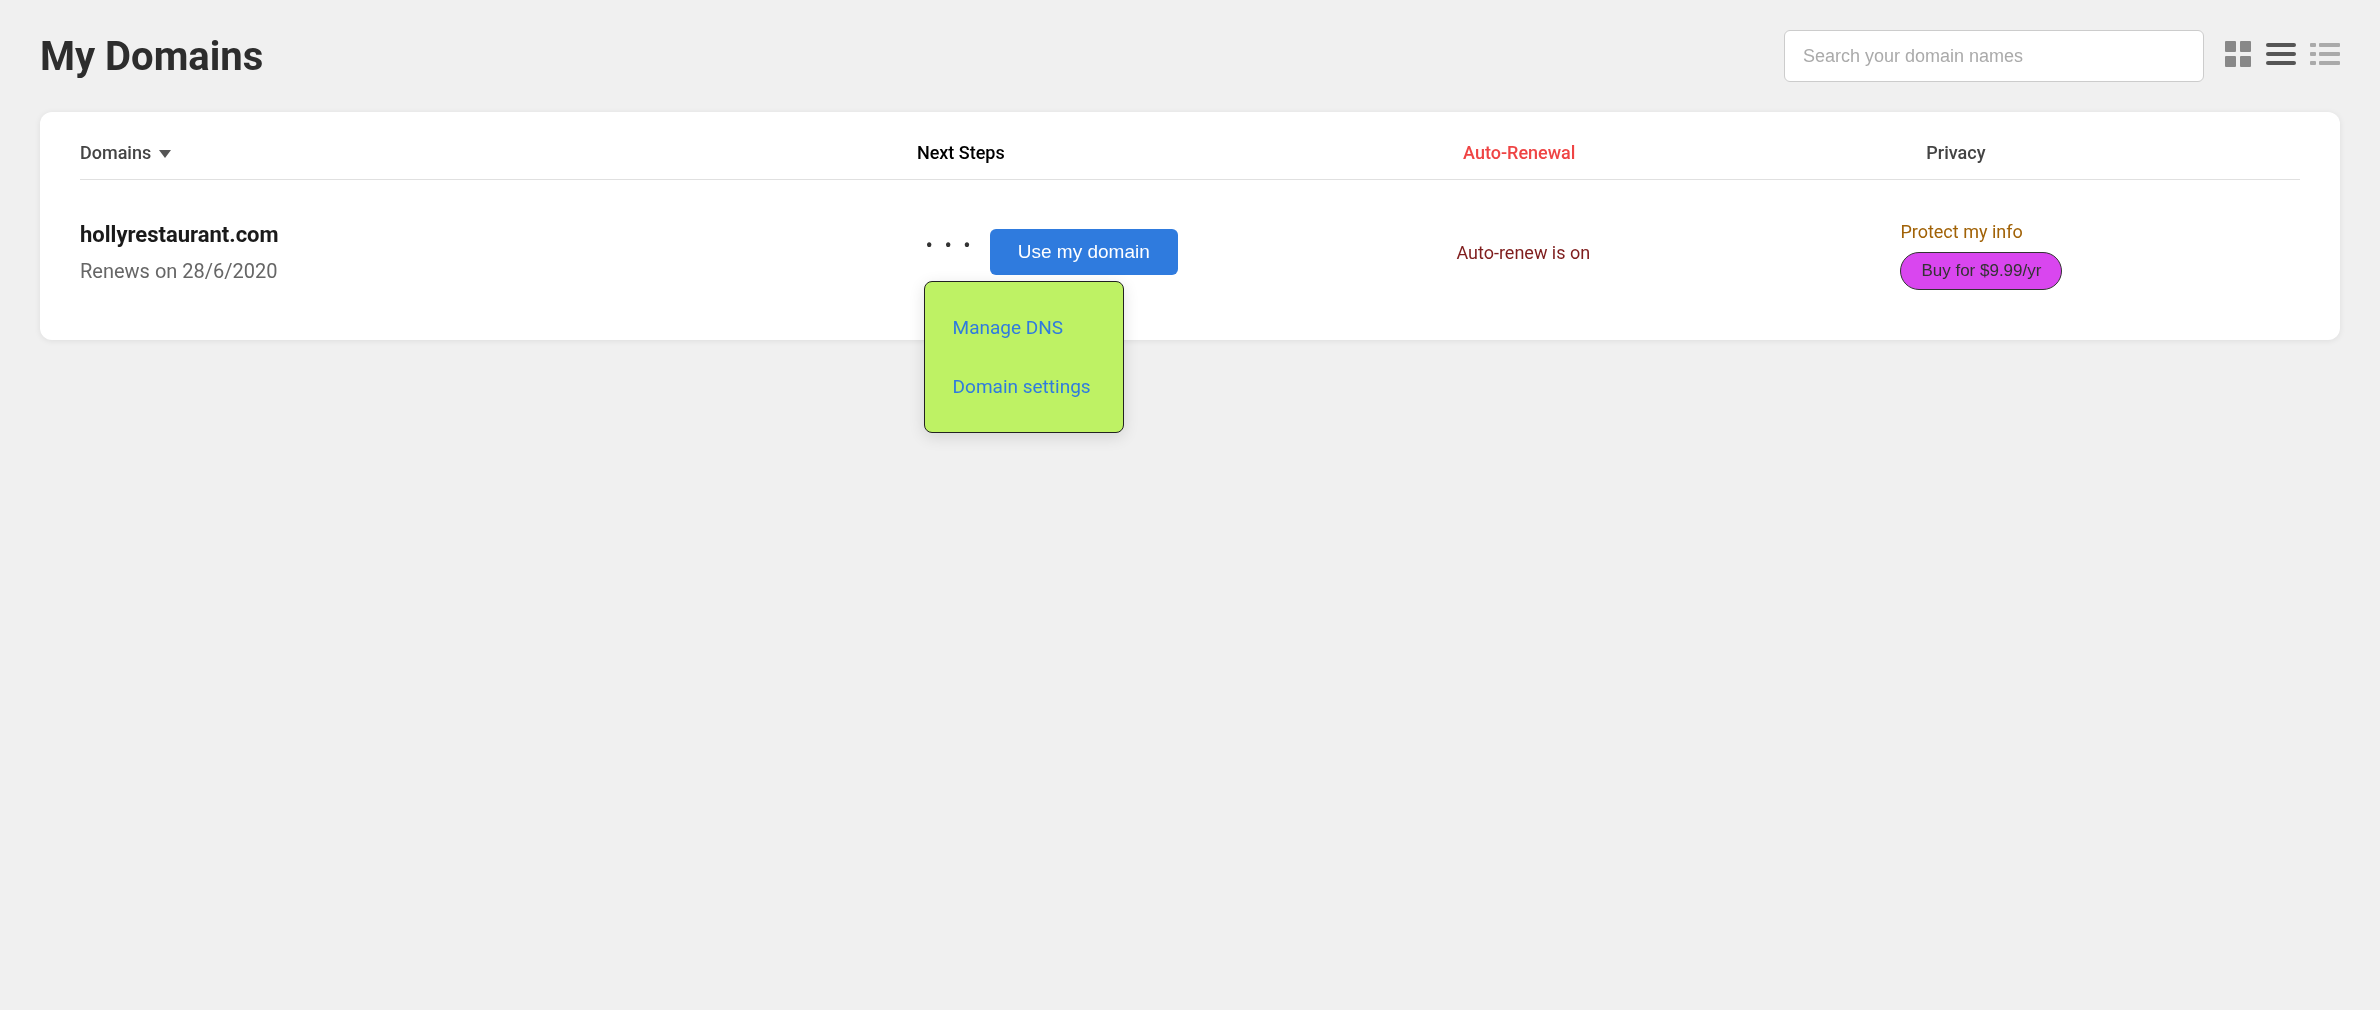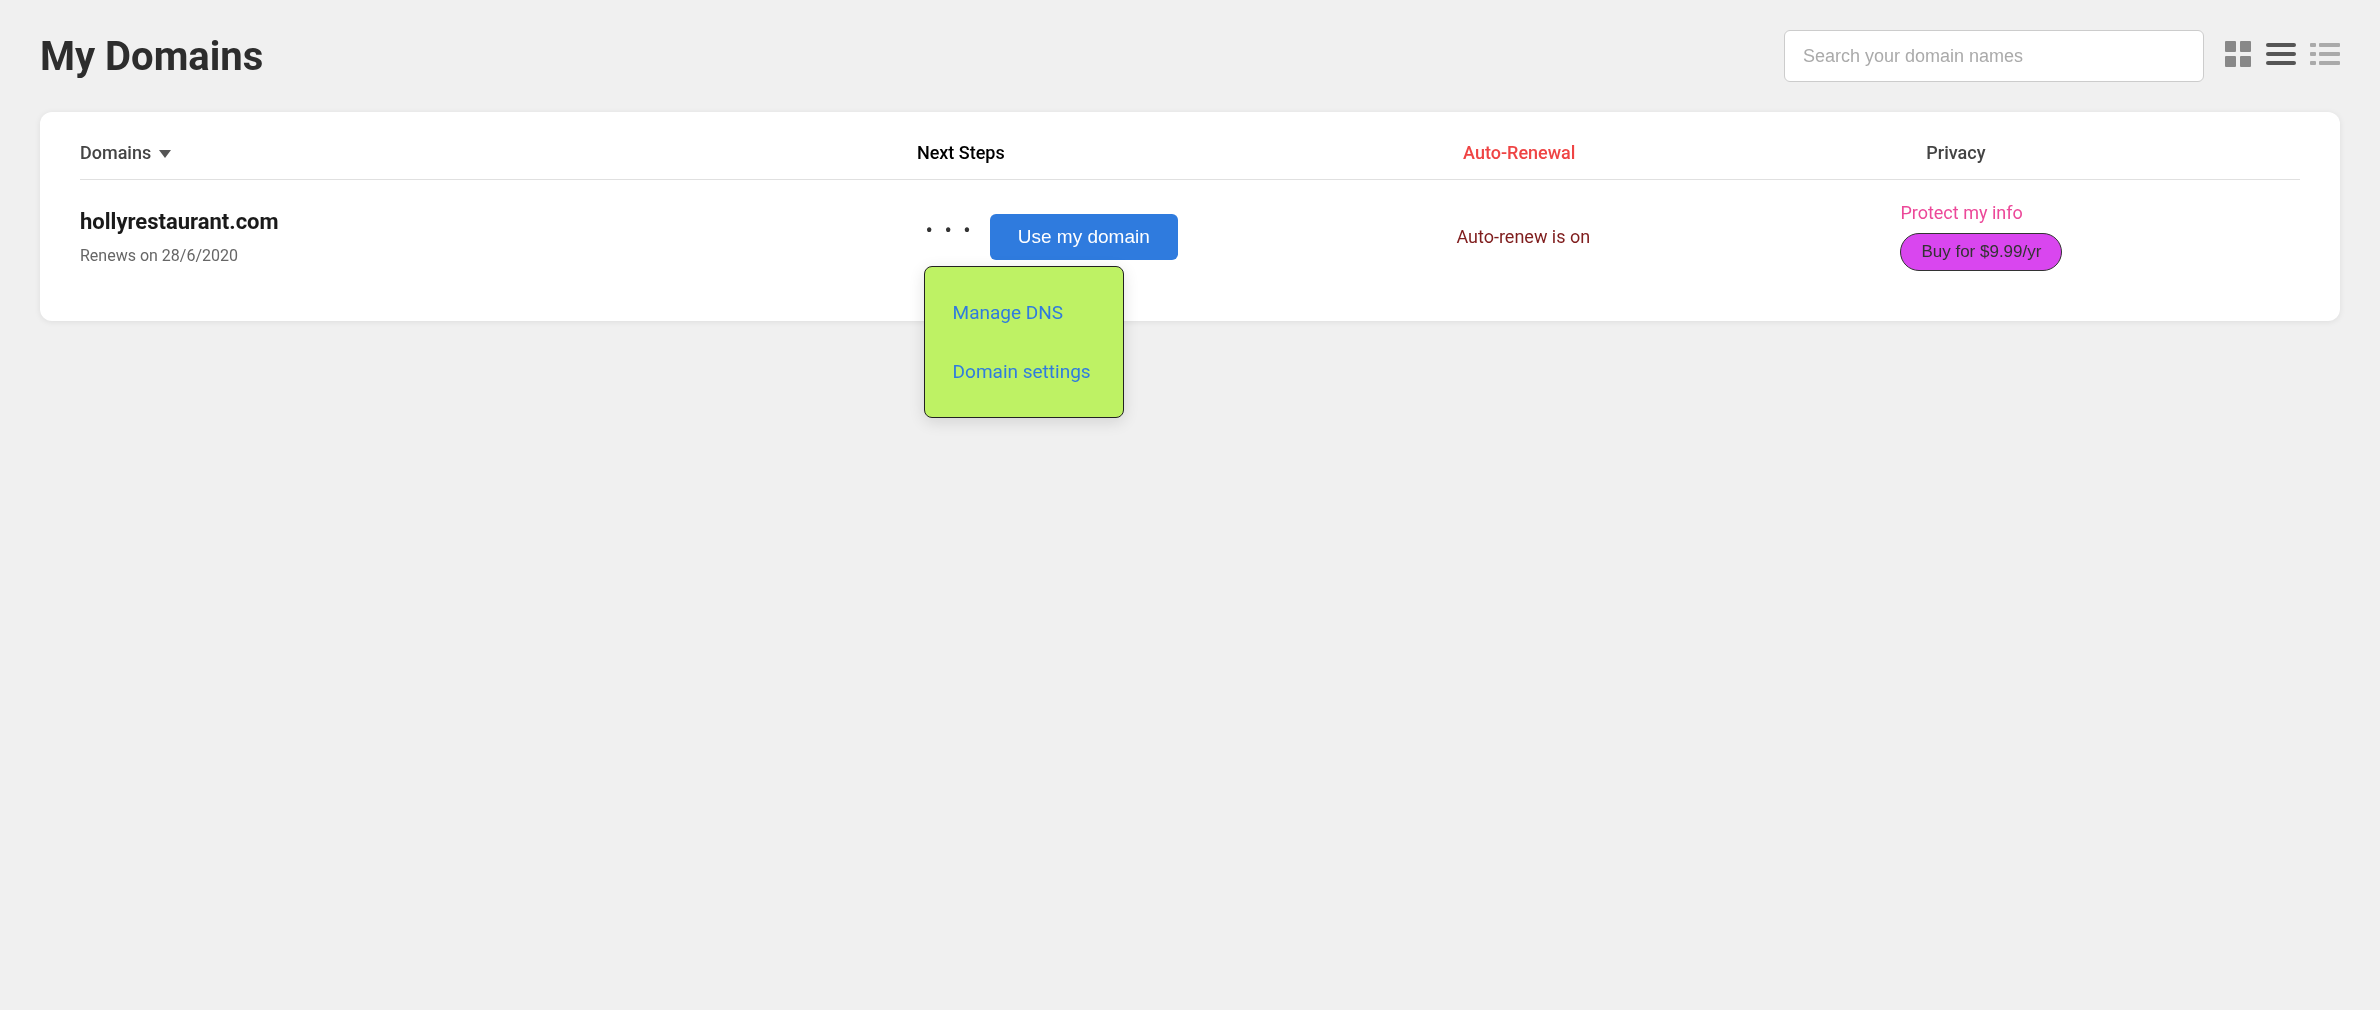--- a/index.html
+++ b/index.html
@@ -69,21 +69,21 @@
       box-shadow: 0 1px 6px rgba(0,0,0,0.08);
       padding: 30px 40px 40px 40px;
       position: relative;
     }
 
     .table-header {
       display: flex;
       align-items: center;
       border-bottom: 1.5px solid #e0e0e0;
       padding-bottom: 16px;
-      margin-bottom: 12px;
+      margin-bottom: 24px;
       gap: 48px;
     }
 
     .col-domains {
       width: 38%;
       display: flex;
       align-items: center;
       gap: 8px;
       font-size: 18px;
       color: #444;
@@ -131,21 +131,21 @@
       width: 38%;
     }
 
     .domain-name {
       font-size: 22px;
       font-weight: 700;
       color: #1a1a1a;
     }
 
     .domain-renew {
-      font-size: 16px;
+      font-size: 20px;
       color: #666;
       margin-top: 12px;
     }
 
     .next-steps-cell {
       width: 24%;
       display: flex;
       align-items: flex-start;
       gap: 14px;
       position: relative;
@@ -177,22 +177,23 @@
       font-size: 18px;
       color: #7f1d1d;
     }
 
     .privacy-cell {
       width: 18%;
     }
 
     .protect-label {
       font-size: 18px;
-      color: #ec4899;
+      color: #a16207;
       margin-bottom: 10px;
+      margin-top: 7px;
     }
 
     .buy-privacy-btn {
       border: 1.5px solid #333;
       background: #d946ef;
       border-radius: 30px;
       padding: 8px 20px;
       font-size: 17px;
       color: #333;
       cursor: pointer;

